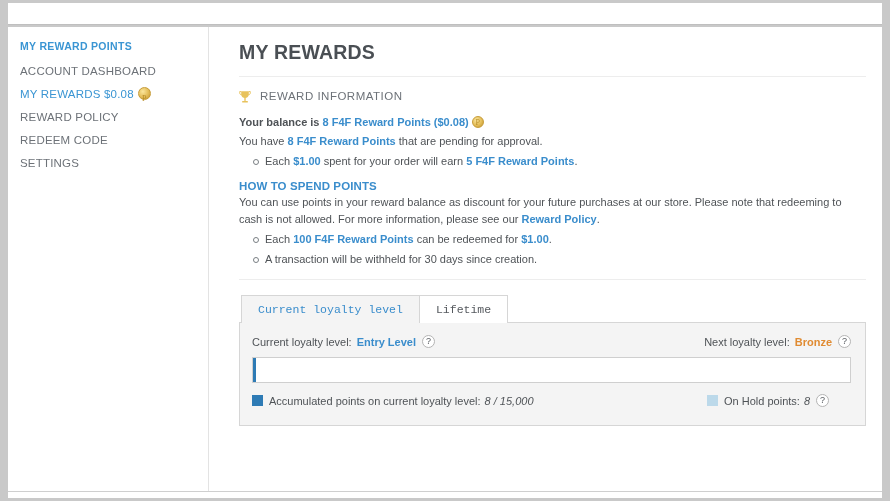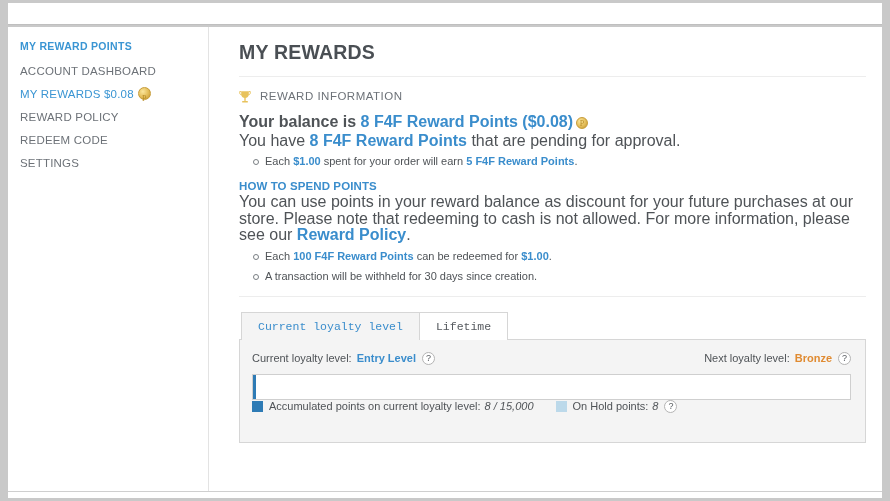--- a/index.html
+++ b/index.html
@@ -116,21 +116,21 @@
   }
   .trophy {
     display: inline-block;
     width: 12px; height: 14px;
     margin-right: 9px;
     position: relative;
   }
   .trophy svg { display: block; }
 
   .para {
-    font-size: 16px;
+    font-size: 11px;
     color: #4f5357;
     line-height: 16.5px;
     margin-top: 10px;
   }
   .para.tight { margin-top: 2px; }
   .bold { font-weight: bold; }
   .lnk { color: #3a8dcc; font-weight: bold; cursor: pointer; }
   .coin-inline {
     display: inline-block;
     width: 12px; height: 12px;
@@ -253,22 +253,24 @@
   .progress-fill {
     position: absolute;
     left: 0; top: 0;
     height: 100%;
     width: 3px;
     background: #2e7bb5;
   }
   .legend-row {
     display: flex;
     align-items: center;
+    margin-top: 11px;
     font-size: 11px;
     color: #4f5357;
+    justify-content: space-between;
   }
   .swatch {
     width: 11px; height: 11px;
     margin-right: 6px;
     flex: none;
   }
   .swatch.accum { background: #2e7bb5; }
   .swatch.hold { background: #bcd9ea; }
   .legend-item { display: flex; align-items: center; margin-right: 22px; }
   .ital { font-style: italic; }

